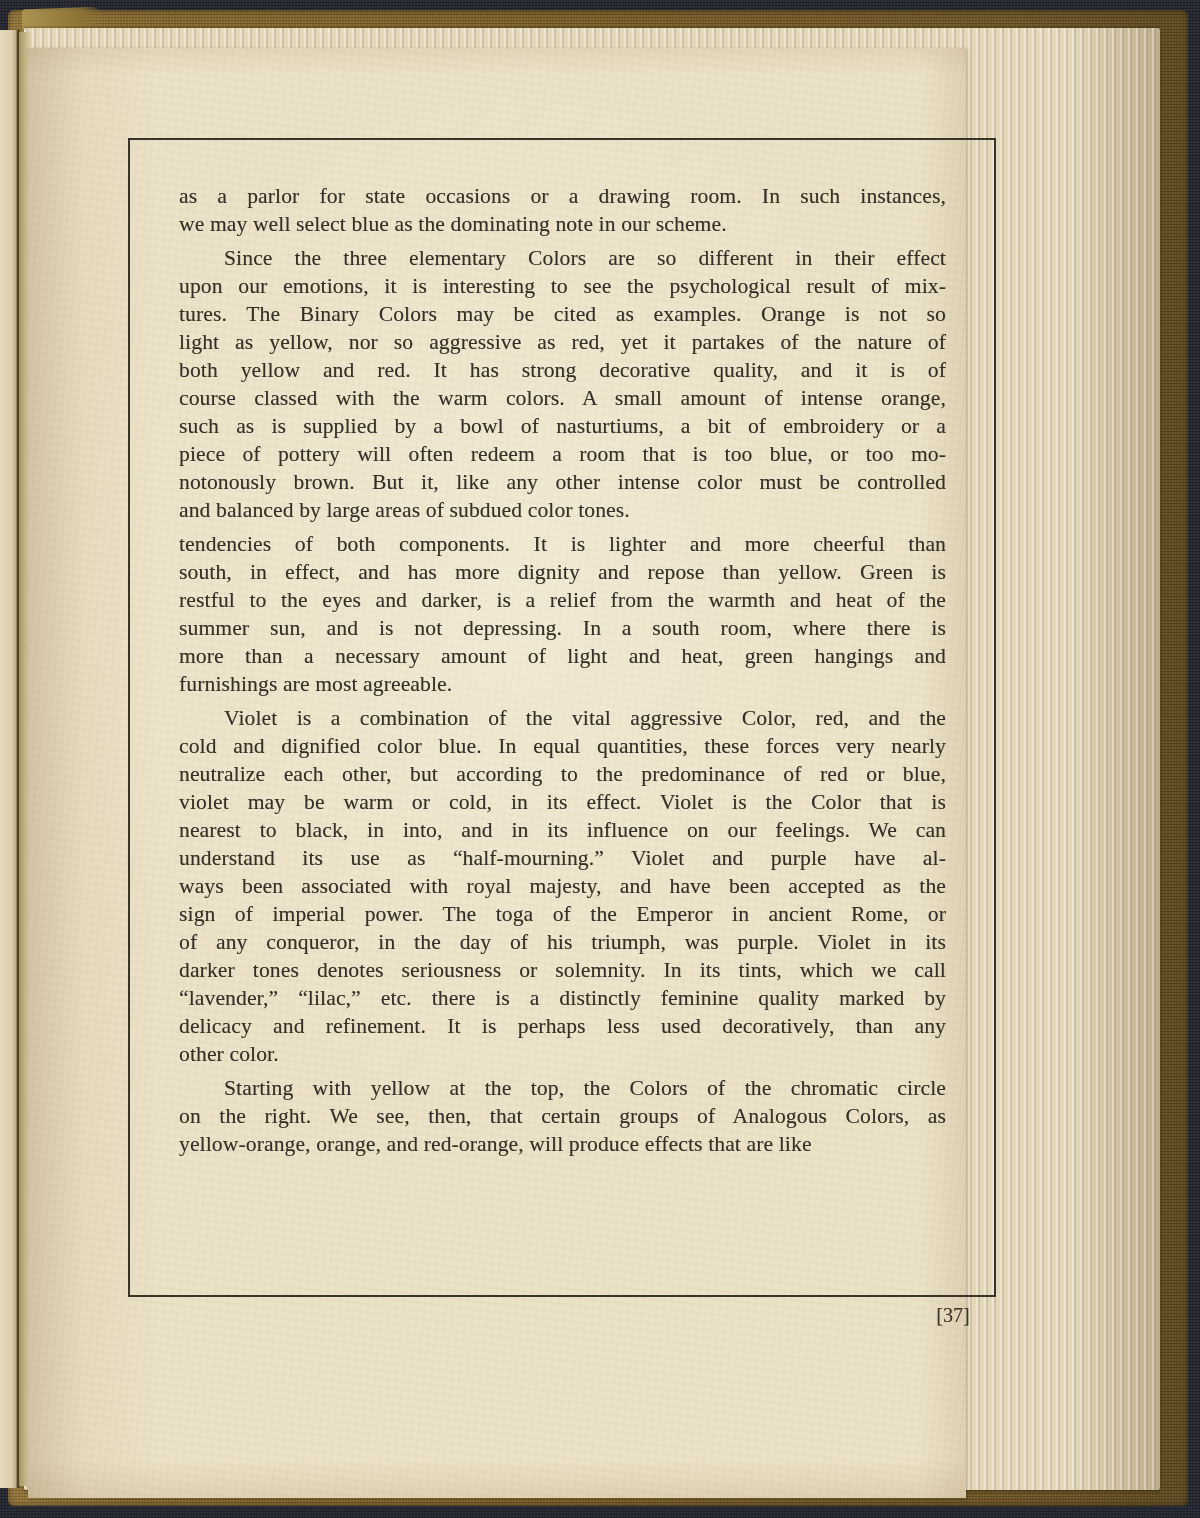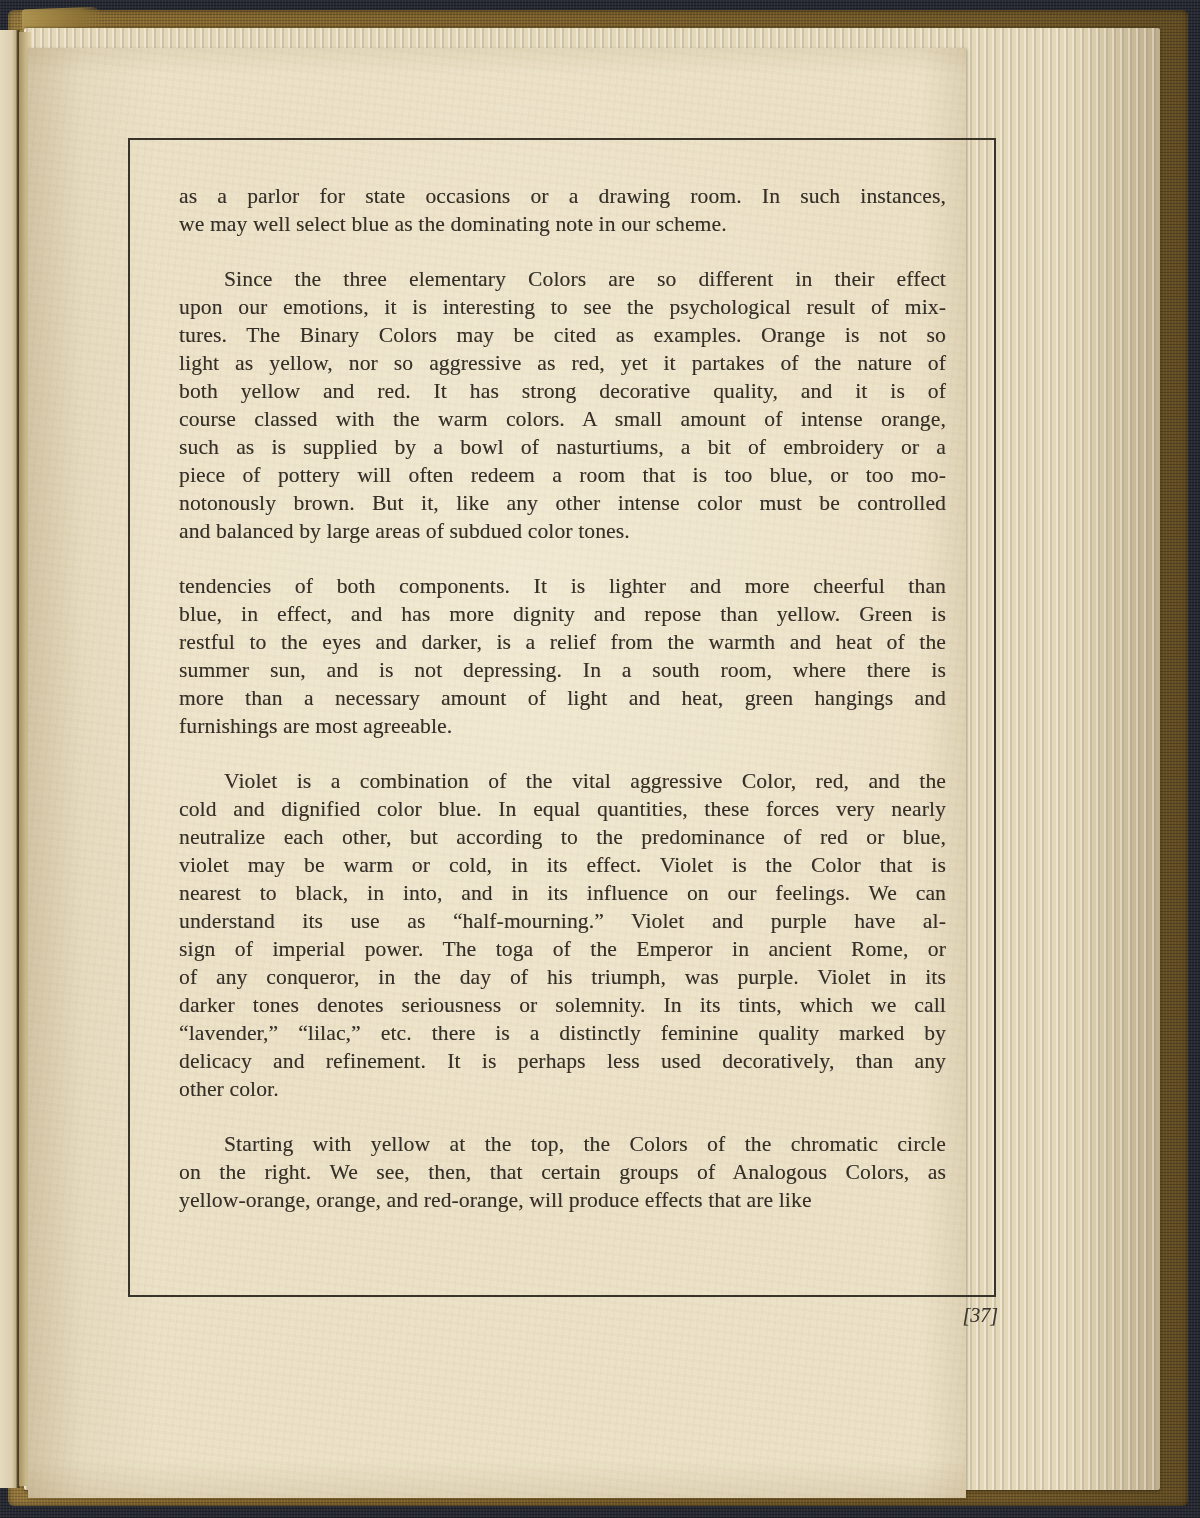--- a/index.html
+++ b/index.html
@@ -78,32 +78,31 @@
     border:2px solid #39332a;
   }
   .text-column{
     position:absolute;left:151px;top:134px;width:767px;
     color:#362f27;
     font-size:21.5px;line-height:28px;
     letter-spacing:.15px;
     text-shadow:.3px .3px .45px rgba(54,47,39,.38);
   }
   .paragraph{margin:0;}
-  .paragraph + .paragraph{margin-top:27px;}
+  .paragraph + .paragraph{margin-top:6px;}
   .line{
     text-align:justify;
     text-align-last:justify;
     white-space:normal;
   }
   .line.end{text-align-last:left;}
   .line.indent{text-indent:45px;}
   .folio{
     position:absolute;left:880px;top:1256px;width:90px;
-    text-align:right;
-    font-style:italic;
+    text-align:center;
     font-size:20px;
     color:#3b342b;
     text-shadow:.3px .3px .4px rgba(59,52,43,.35);
   }
 </style>
 </head>
 <body>
 
 <div class="scan-bg"></div>
 <div class="cover-cloth"></div>
@@ -127,33 +126,34 @@
         <div class="line">light as yellow, nor so aggressive as red, yet it partakes of the nature of</div>
         <div class="line">both yellow and red.  It has strong decorative quality, and it is of</div>
         <div class="line">course classed with the warm colors. A small amount of intense orange,</div>
         <div class="line">such as is supplied by a bowl of nasturtiums, a bit of embroidery or a</div>
         <div class="line">piece of pottery will often redeem a room that is too blue, or too mo-</div>
         <div class="line">notonously brown.  But it, like any other intense color must be controlled</div>
         <div class="line end">and balanced by large areas of subdued color tones.</div>
       </div>
       <div class="paragraph">
         <div class="line">tendencies of both components.  It is lighter and more cheerful than</div>
-        <div class="line">blue, in effect, and has more dignity and repose than yellow.  Green is</div>
+        <div class="line">south, in effect, and has more dignity and repose than yellow.  Green is</div>
         <div class="line">restful to the eyes and darker, is a relief from the warmth and heat of the</div>
         <div class="line">summer sun, and is not depressing. In a south room, where there is</div>
         <div class="line">more than a necessary amount of light and heat, green hangings and</div>
         <div class="line end">furnishings are most agreeable.</div>
       </div>
       <div class="paragraph">
         <div class="line indent">Violet is a combination of the vital aggressive Color, red, and the</div>
         <div class="line">cold and dignified color blue.  In equal quantities, these forces very nearly</div>
         <div class="line">neutralize each other, but according to the predominance of red or blue,</div>
         <div class="line">violet may be warm or cold, in its effect.  Violet is the Color that is</div>
         <div class="line">nearest to black, in into, and in its influence on our feelings.  We can</div>
         <div class="line">understand its use as “half-mourning.”  Violet and purple have al-</div>
+        <div class="line">ways been associated with royal majesty, and have been accepted as the</div>
         <div class="line">sign of imperial power.  The toga of the Emperor in ancient Rome, or</div>
         <div class="line">of any conqueror, in the day of his triumph, was purple.  Violet in its</div>
         <div class="line">darker tones denotes seriousness or solemnity.  In its tints, which we call</div>
         <div class="line">“lavender,” “lilac,” etc. there is a distinctly feminine quality marked by</div>
         <div class="line">delicacy and refinement.  It is perhaps less used decoratively, than any</div>
         <div class="line end">other color.</div>
       </div>
       <div class="paragraph">
         <div class="line indent">Starting with yellow at the top, the Colors of the chromatic circle</div>
         <div class="line">on the right.  We see, then, that certain groups of Analogous Colors, as</div>

